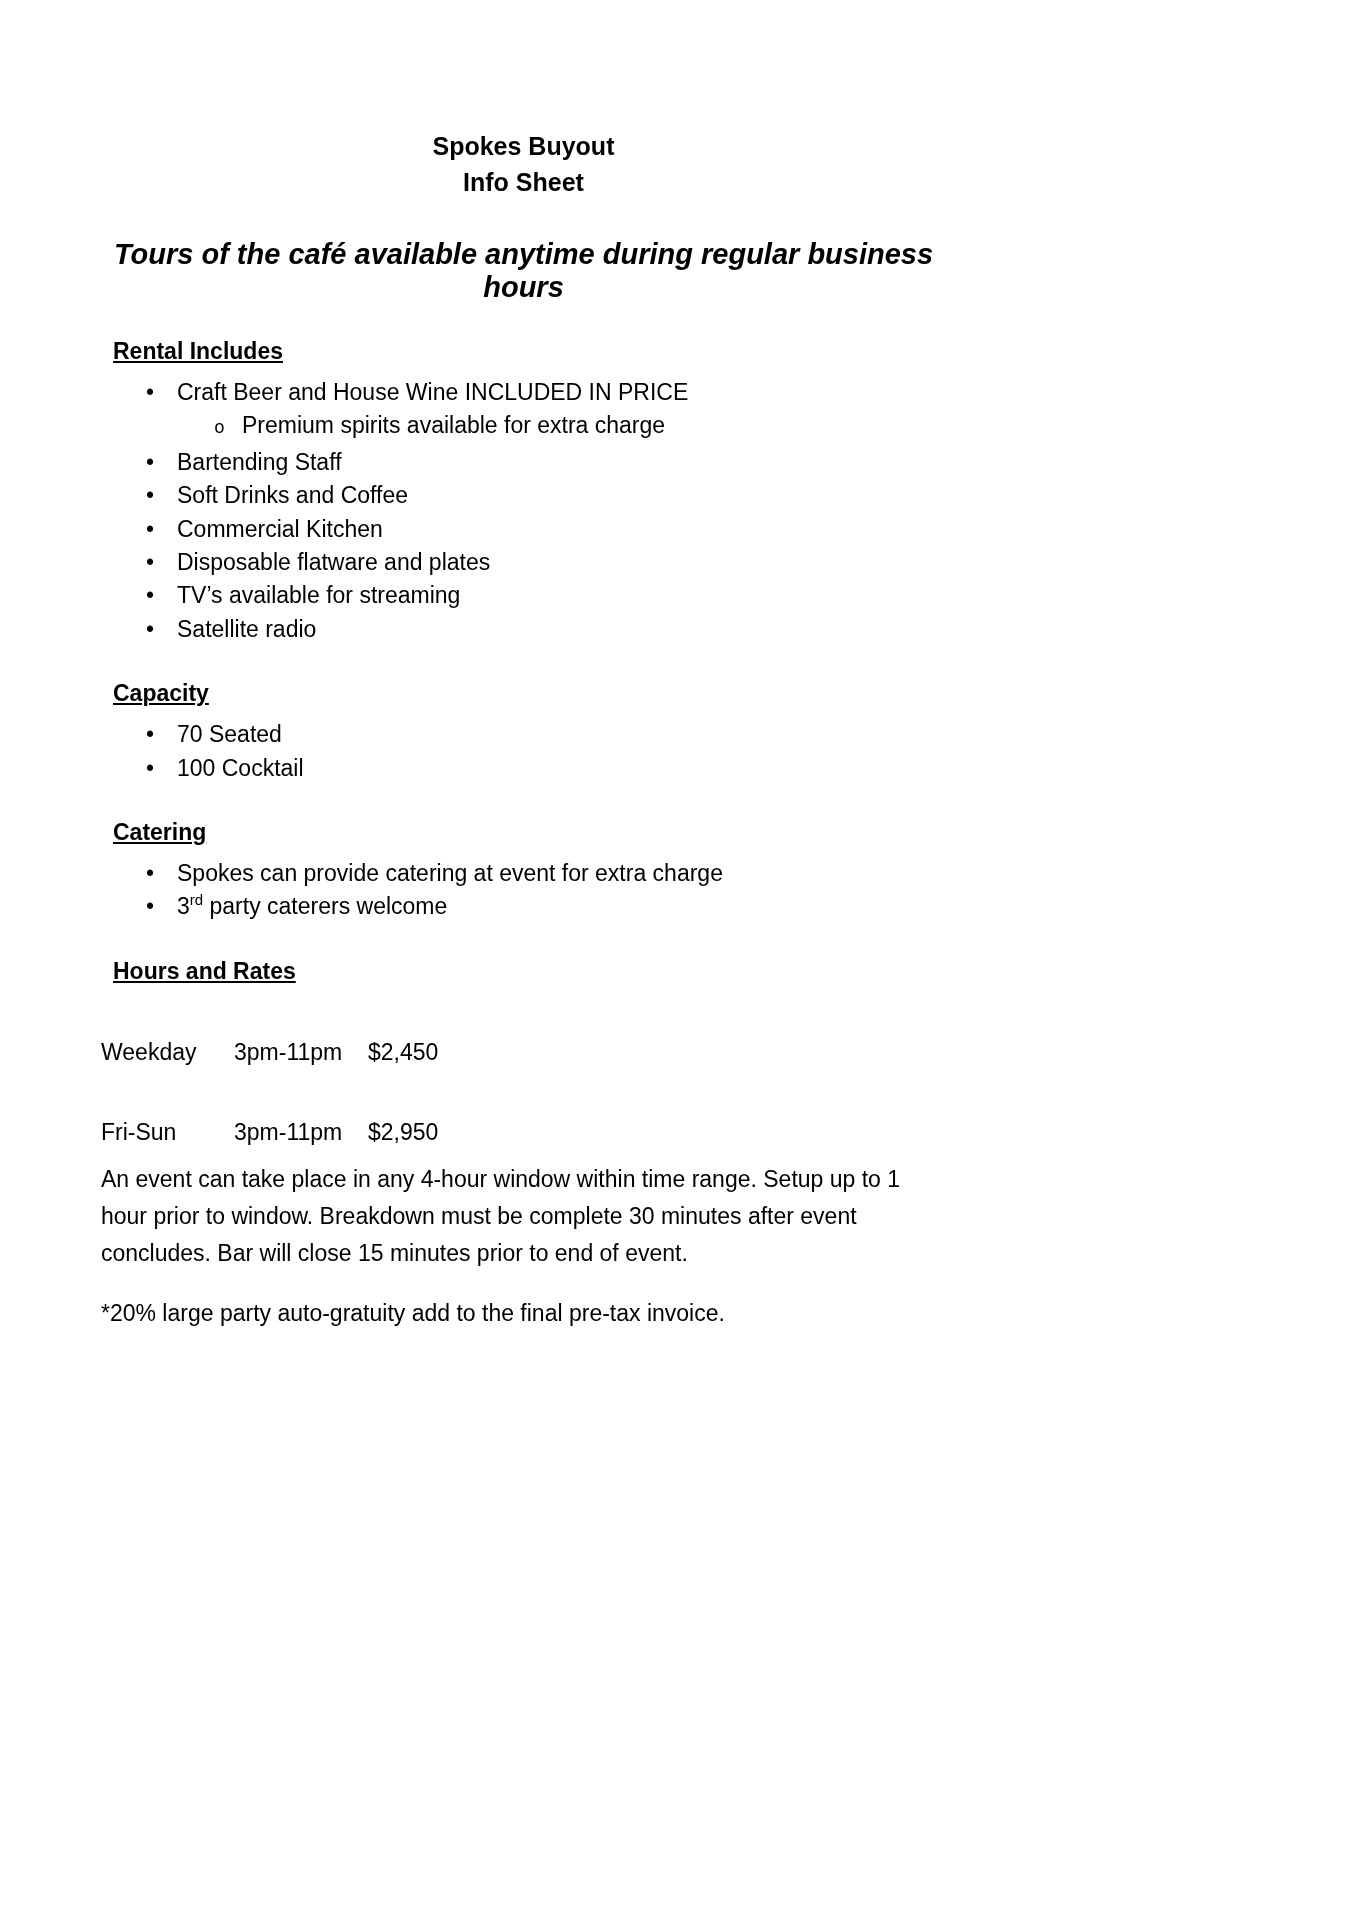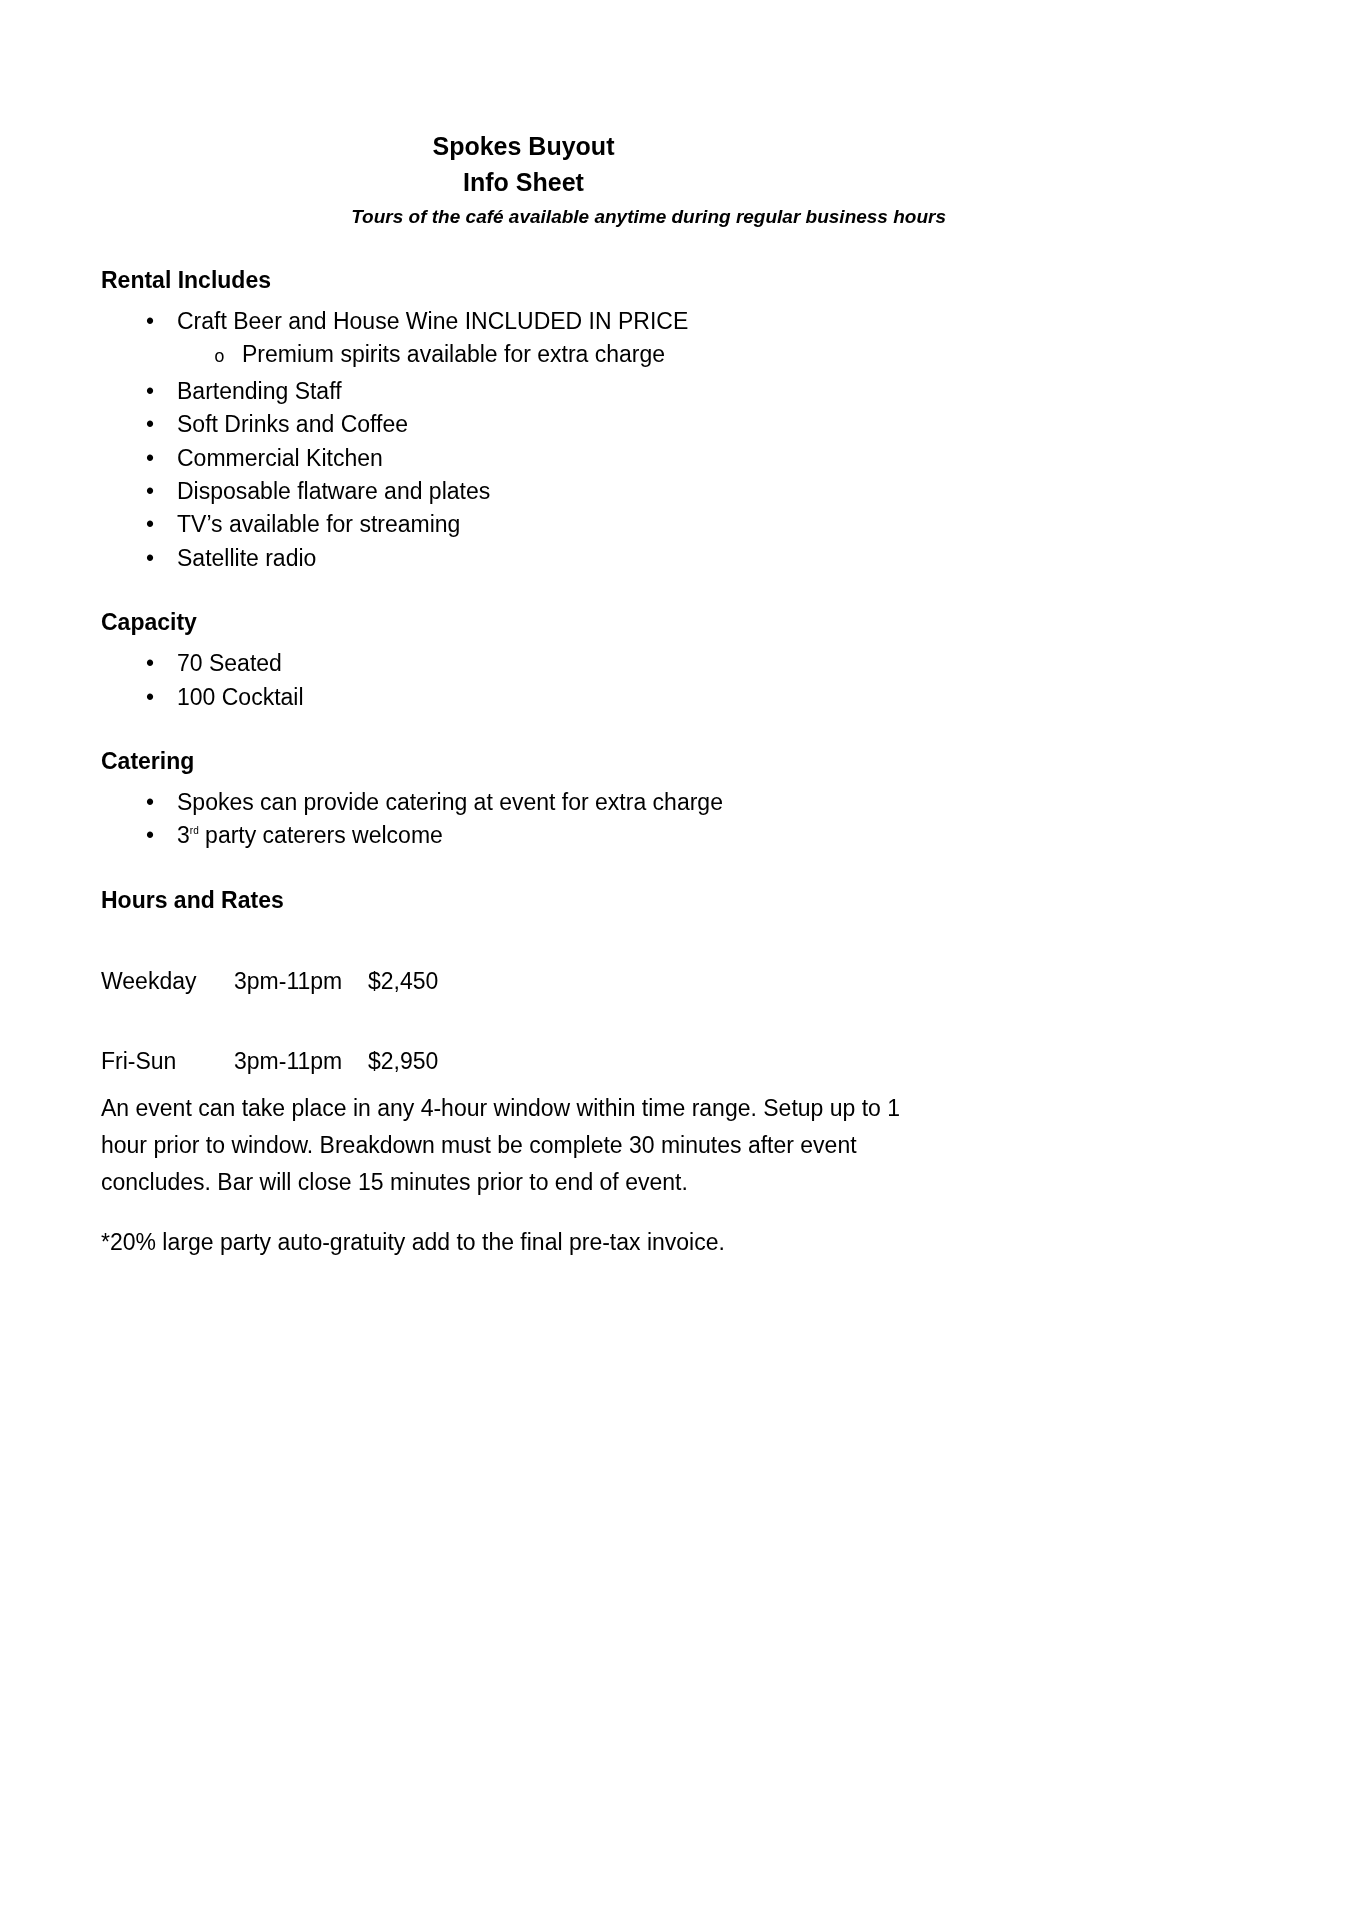--- a/index.html
+++ b/index.html
@@ -22,31 +22,33 @@
   .content {
     width: 845px;
   }
   .title {
     text-align: center;
     font-weight: bold;
     font-size: 25px;
     line-height: 36px;
   }
   .subtitle {
-    text-align: right;
+    text-align: center;
     font-weight: bold;
     font-style: italic;
-    font-size: 19px;
+    font-size: 29px;
     line-height: 33px;
+    margin-top: 38px;
   }
   .section-heading {
     font-size: 23px;
     font-weight: bold;
+    text-decoration: underline;
     line-height: 33px;
-    margin: 31px 0 0 0;
+    margin: 31px 0 0 12px;
   }
   .bullet-list {
     margin: 8px;
   }
   .bullet-row {
     display: flex;
     align-items: baseline;
     line-height: 33.4px;
     font-size: 23px;
   }
@@ -66,21 +68,21 @@
   }
   .bullet-row.sub .marker::before {
     content: "o";
     font-family: "Liberation Mono", monospace;
     font-size: 18px;
   }
   .bullet-row .text {
     flex: 1 1 auto;
   }
   sup {
-    font-size: 10px;
+    font-size: 15px;
     line-height: 0;
   }
   .rates {
     margin-top: 33px;
     font-size: 23px;
   }
   .rate-row {
     display: flex;
     line-height: 32px;
     margin-top: 48px;

